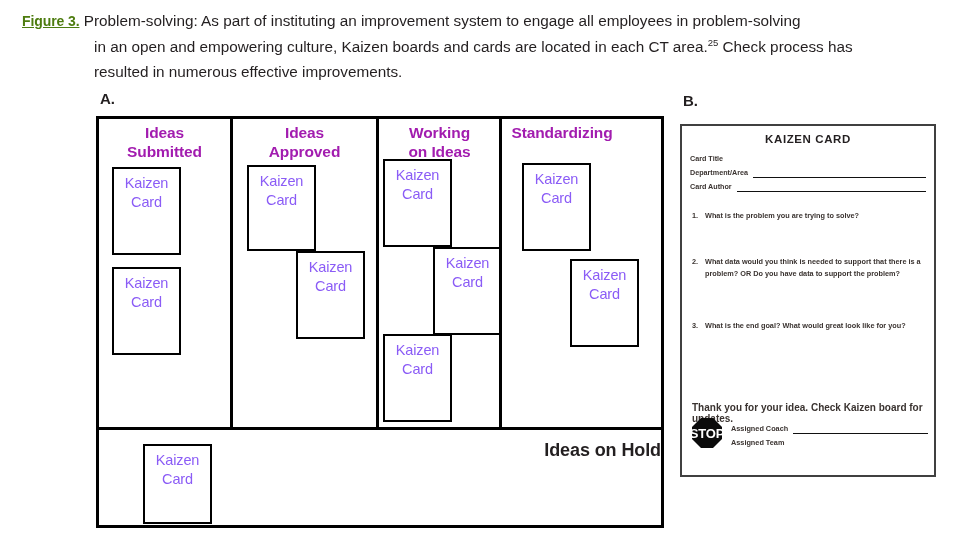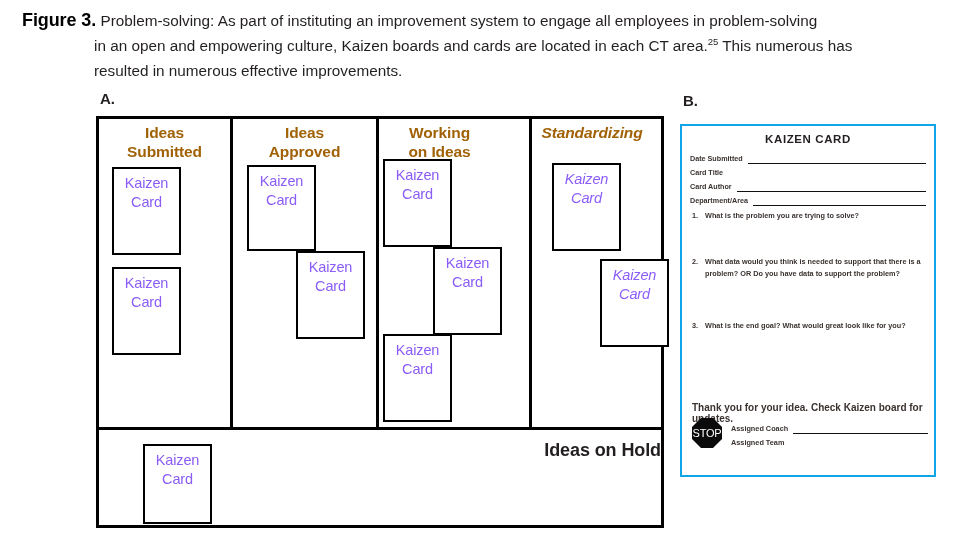--- a/index.html
+++ b/index.html
@@ -27,24 +27,25 @@
     position: absolute;
     left: 22px;
     top: 8px;
     width: 918px;
     font-size: 15.5px;
     line-height: 25px;
     color: #231f20;
     text-indent: 0;
   }
   #caption .figlabel {
-    color: #000000;
-    font-weight: bold;
-    font-size: 18px;
+    color: #4d7c0f;
+    font-weight: bold;
+    font-size: 14px;
     letter-spacing: -0.1px;
+    text-decoration: underline;
   }
   #caption .capbody {
     font-size: 15.3px;
   }
   #caption sup {
     font-size: 9.5px;
     vertical-align: super;
     line-height: 0;
   }
   #caption .l2, #caption .l3 {
@@ -83,28 +84,28 @@
   .board-col {
     position: absolute;
     top: 0;
     height: 308px;
     box-sizing: border-box;
   }
   .board-col + .board-col { border-left: 3px solid #000; }
   .col-0 { left: 0px;   width: 131px; }
   .col-1 { left: 131px; width: 146px; }
   .col-2 { left: 277px; width: 124px; }
-  .col-3 { left: 430px; width: 123px; font-style: italic; }
+  .col-3 { left: 400px; width: 123px; }
 
   .col-head {
     text-align: center;
     font-size: 15.5px;
     font-weight: bold;
     line-height: 19px;
-    color: #a16207;
+    color: #a21caf;
     padding-top: 4px;
     letter-spacing: -0.1px;
   }
 
   .hold-row {
     position: absolute;
     left: 0;
     top: 308px;
     width: 100%;
     height: 98px;
@@ -137,21 +138,21 @@
   }
   .kcard span { display: block; }
 
   
   #kform {
     position: absolute;
     left: 680px;
     top: 124px;
     width: 256px;
     height: 353px;
-    border: 2px solid #0ea5e9;
+    border: 2px solid #404040;
     box-sizing: border-box;
     background: #ffffff;
     color: #3a3330;
   }
   #kform-title {
     text-align: center;
     font-size: 11.5px;
     font-weight: bold;
     letter-spacing: 0.6px;
     color: #231f20;
@@ -225,22 +226,22 @@
     width: 30px;
     height: 30px;
     background: #0b0b0b;
     clip-path: polygon(30% 0%, 70% 0%, 100% 30%, 100% 70%, 70% 100%, 30% 100%, 0% 70%, 0% 30%);
     display: flex;
     align-items: center;
     justify-content: center;
   }
   .octagon span {
     color: #ffffff;
-    font-size: 11px;
-    font-weight: normal;
+    font-size: 13px;
+    font-weight: bold;
     letter-spacing: -0.2px;
   }
   #kf-assign {
     position: absolute;
     left: 49px;
     top: 294px;
     width: 197px;
   }
   .kf-arow {
     display: flex;
@@ -267,21 +268,21 @@
 <body>
 
 <div id="page">
 
   <div id="caption">
     <span class="l1">
       <span class="figlabel">Figure 3.</span>
       <span class="capbody">Problem-solving: As part of instituting an improvement system to engage all employees in problem-solving</span>
     </span>
     <span class="l2 capbody">
-      <span>in an open and empowering culture, Kaizen boards and cards are located in each CT area.</span><sup>25</sup><span> This numerous has</span>
+      <span>in an open and empowering culture, Kaizen boards and cards are located in each CT area.</span><sup>25</sup><span> Check process has</span>
     </span>
     <span class="l3 capbody">resulted in numerous effective improvements.</span>
   </div>
 
   <div class="panel-letter" id="letter-a">A.</div>
   <div class="panel-letter" id="letter-b">B.</div>
 
   <div id="board">
     <div id="board-columns">
         <div class="board-col col-0">
@@ -339,33 +340,29 @@
           <span>Kaizen</span>
           <span>Card</span>
         </div>
       </div>
   </div>
 
   <div id="kform">
     <div id="kform-title">KAIZEN CARD</div>
     <div class="kf-fields" id="kf-fields">
         <div class="kf-row">
-          <div class="kf-lab">Date Submitted</div>
-          <div class="kf-line"></div>
-        </div>
-        <div class="kf-row">
           <div class="kf-lab">Card Title</div>
           <div class="kf-line noline"></div>
         </div>
         <div class="kf-row">
+          <div class="kf-lab">Department/Area</div>
+          <div class="kf-line"></div>
+        </div>
+        <div class="kf-row">
           <div class="kf-lab">Card Author</div>
-          <div class="kf-line"></div>
-        </div>
-        <div class="kf-row">
-          <div class="kf-lab">Department/Area</div>
           <div class="kf-line"></div>
         </div>
       </div>
 
     <div class="kf-q" id="kf-q1">
       <span class="qn">1.</span>
       <span class="qt">What is the problem you are trying to solve?</span>
     </div>
     <div class="kf-q" id="kf-q2">
       <span class="qn">2.</span>

